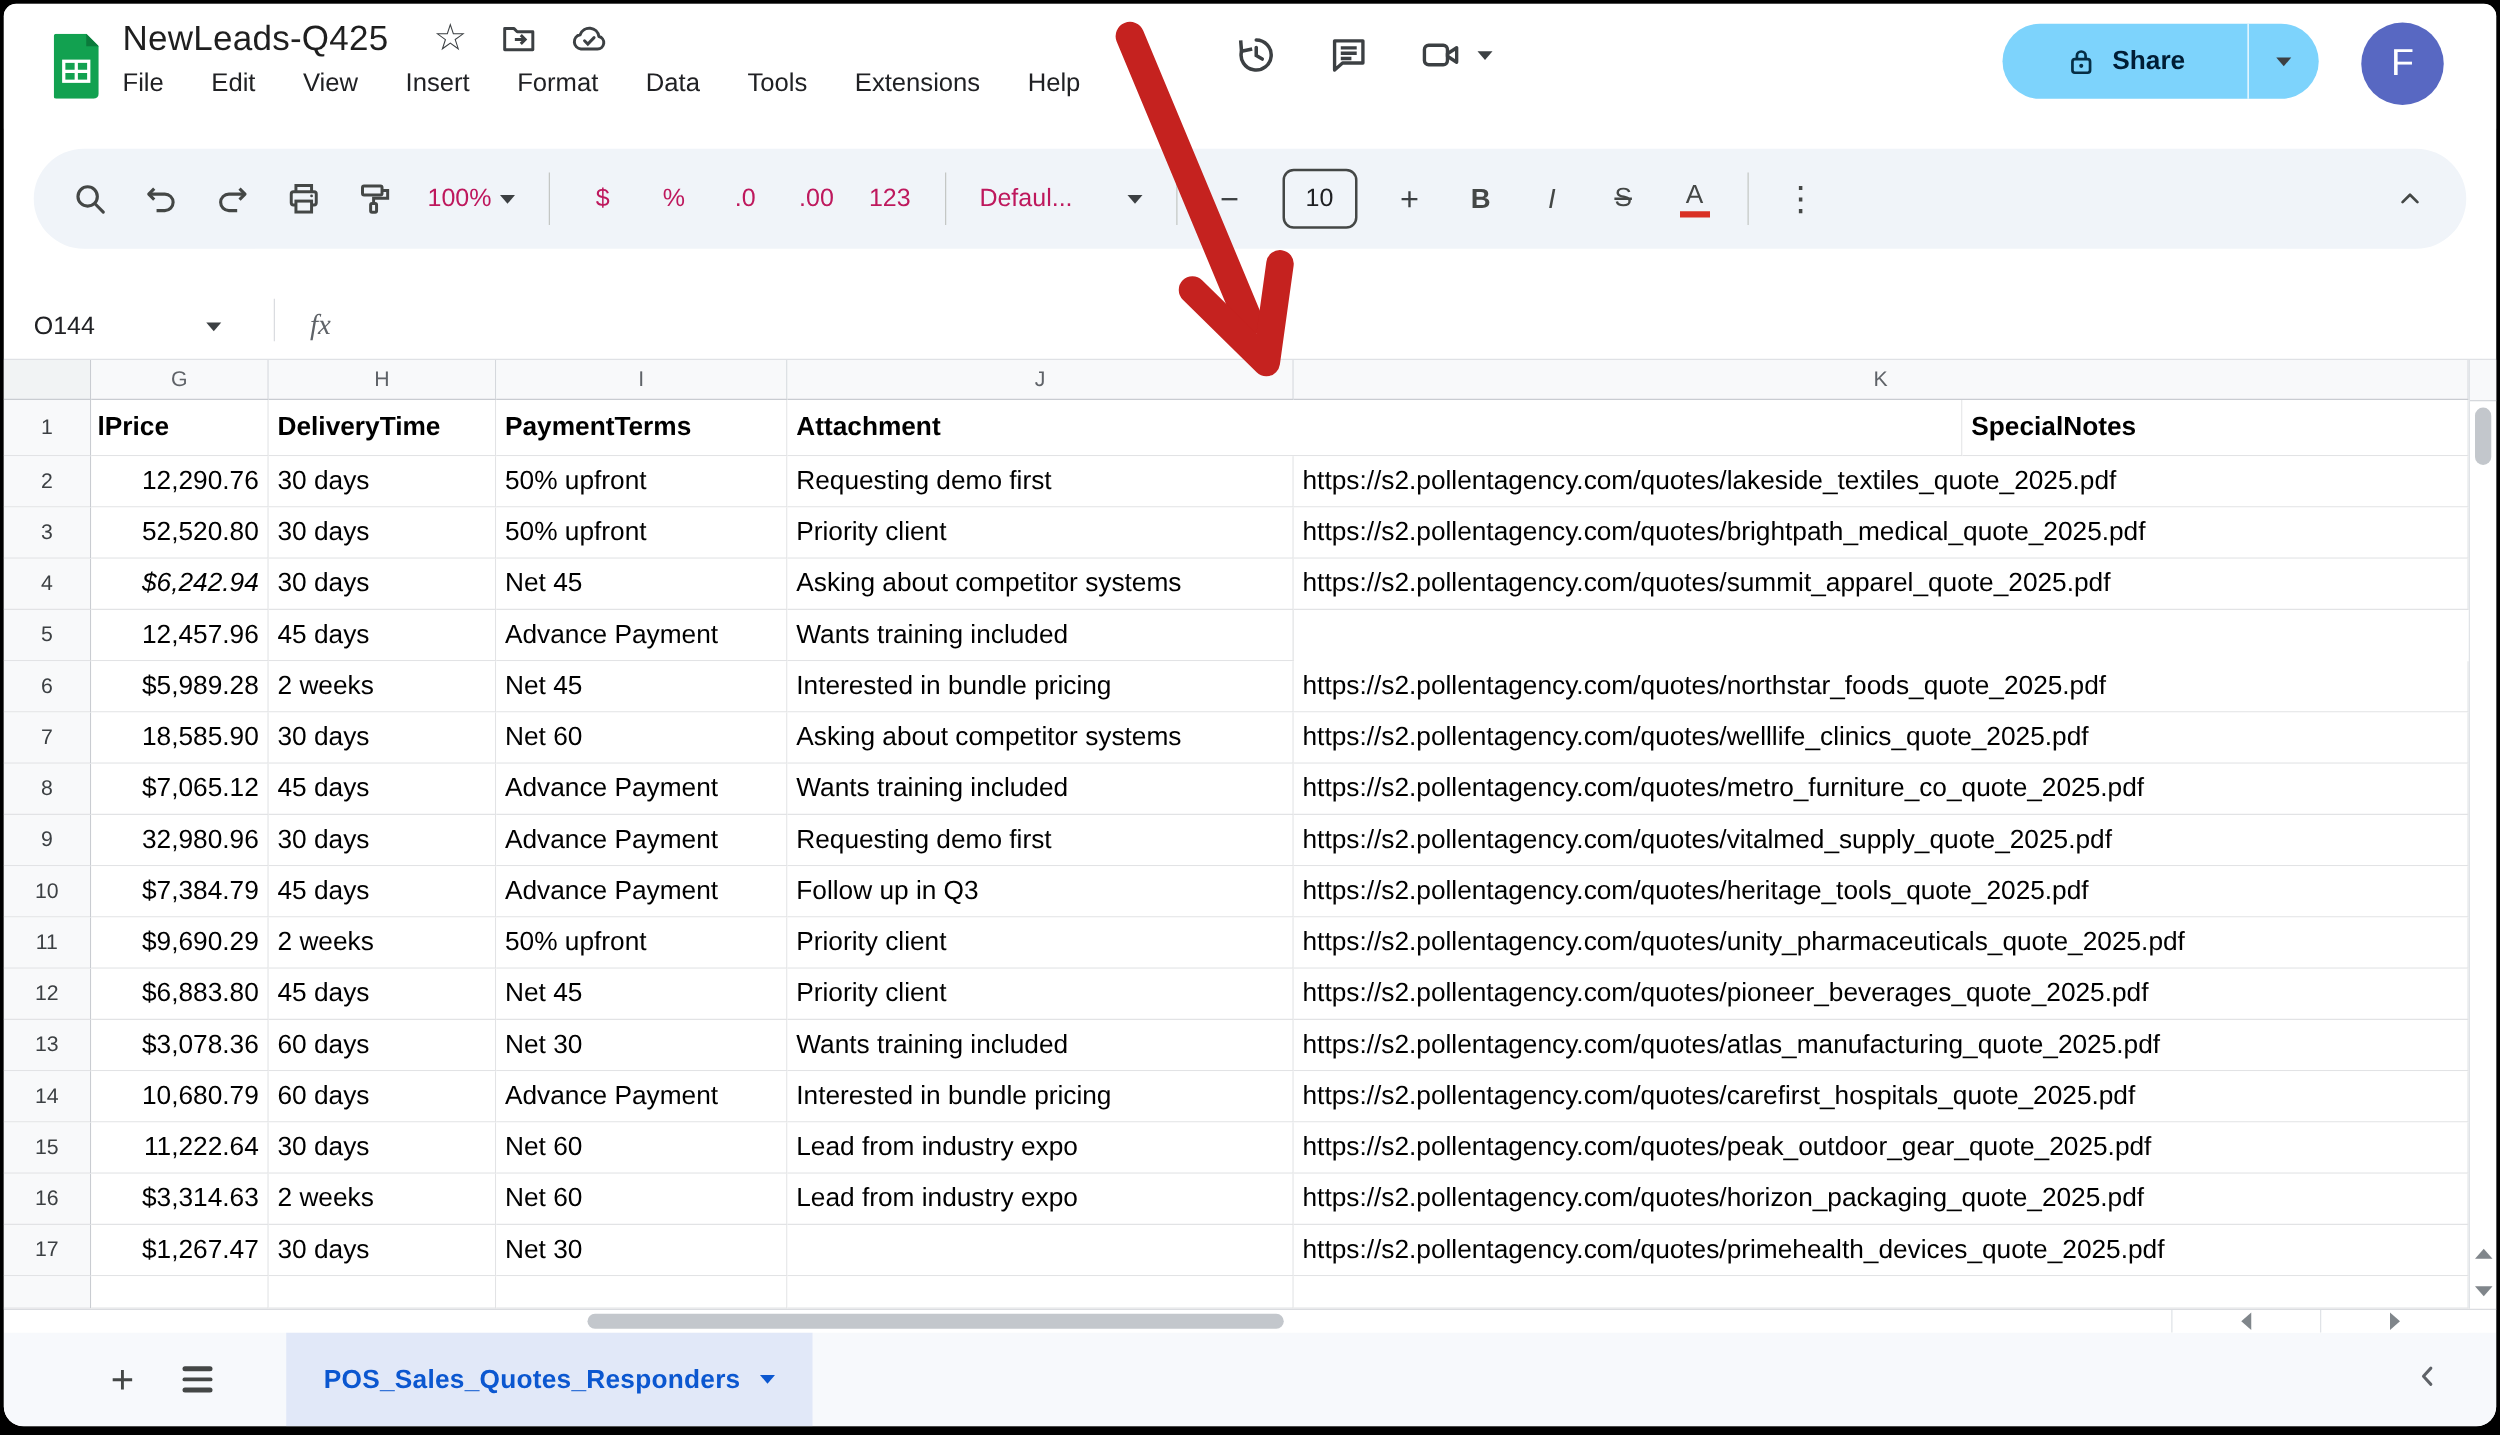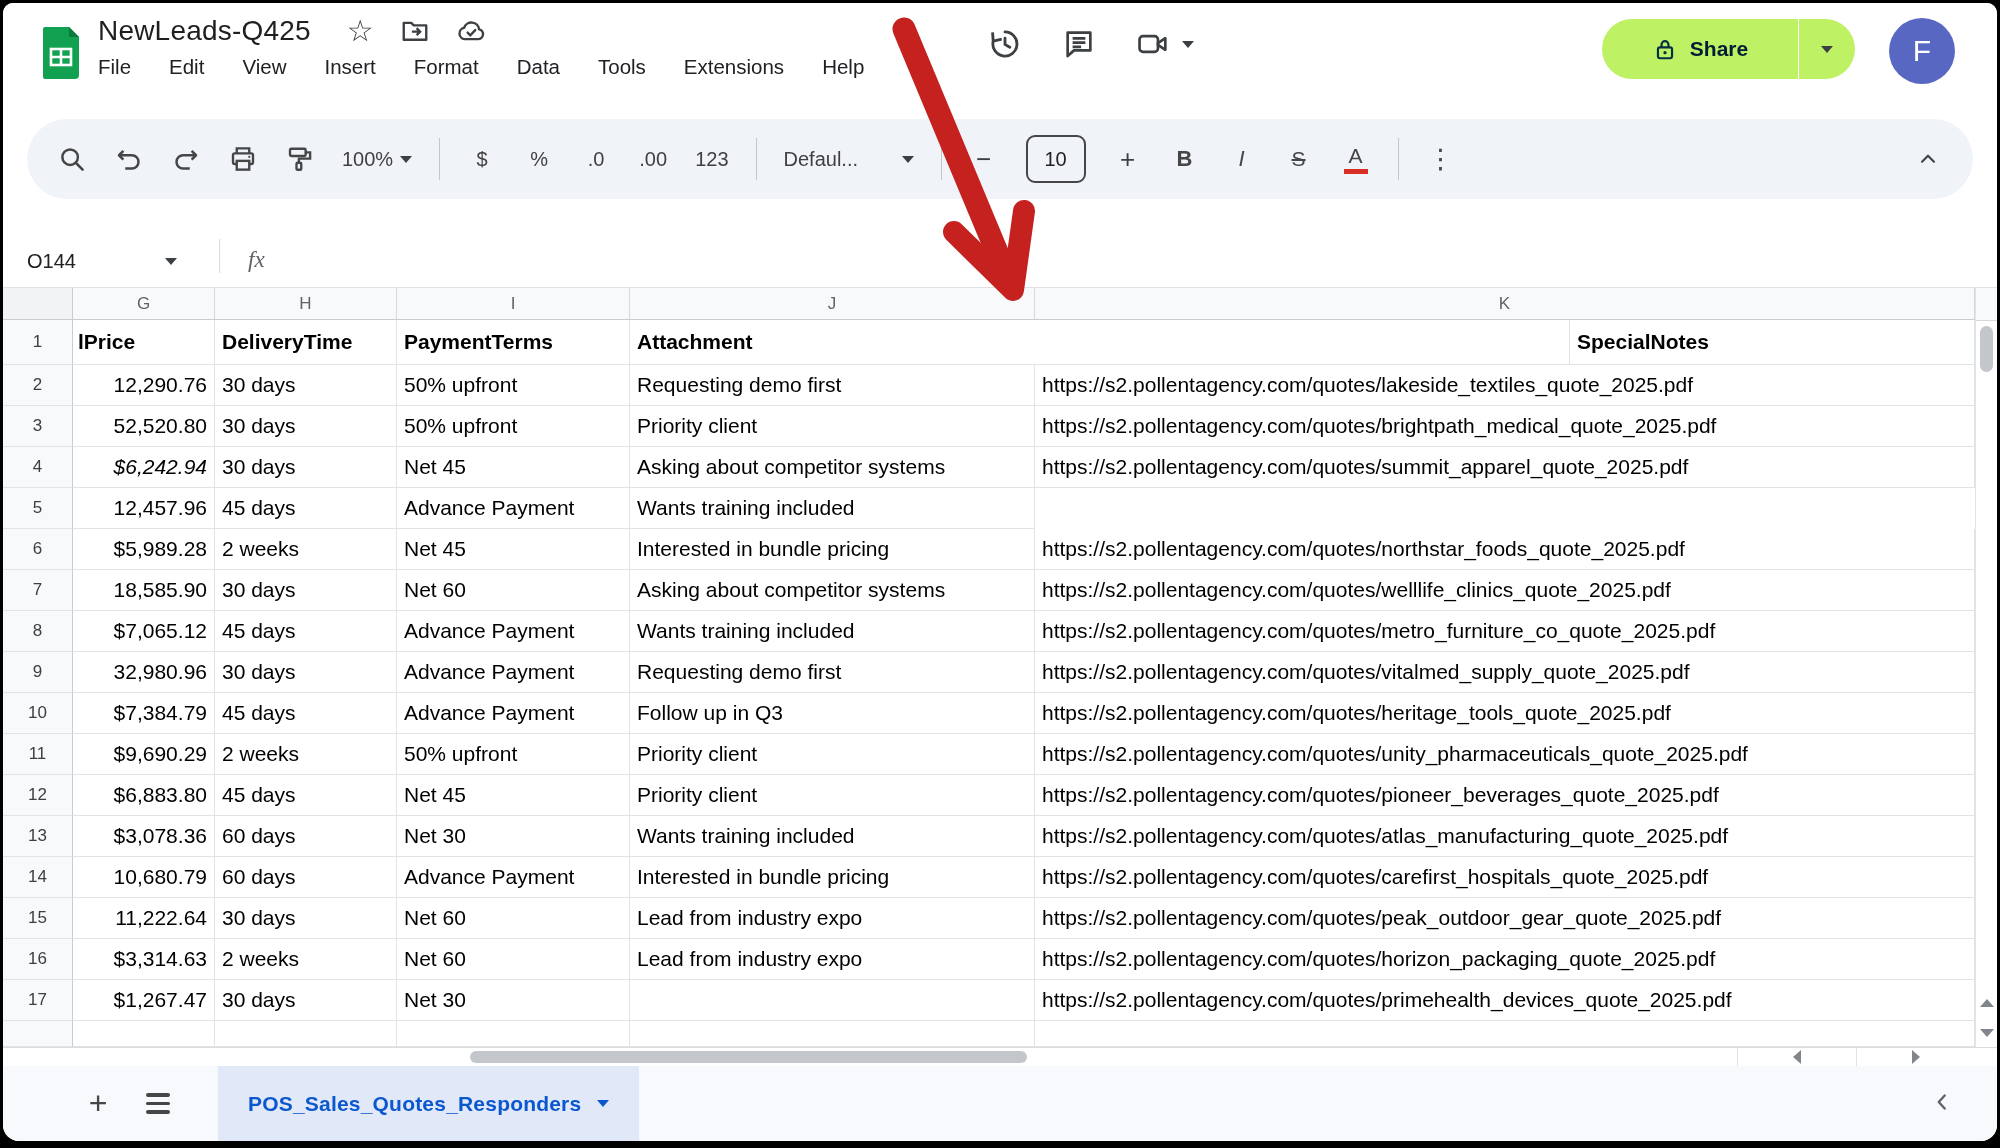--- a/index.html
+++ b/index.html
@@ -15,37 +15,37 @@
   .titlerow{display:flex;align-items:center;gap:28px;}
   .doctitle{font-size:28px;font-weight:500;color:#1f1f1f;letter-spacing:.2px;}
   .title-icons{display:flex;align-items:center;gap:26px;margin-left:8px;}
   .star{font-size:30px;color:#3c4043;line-height:1;}
   .menubar{display:flex;gap:38px;margin-top:8px;font-size:20.5px;color:#202124;}
   .menu{cursor:default;}
   .topicons{position:absolute;left:985px;top:24px;display:flex;align-items:center;gap:40px;}
   .i34{width:34px;height:34px;}
   .i30{width:30px;height:30px;}
   .i26{width:26px;height:26px;}
-  .sharebtn{position:absolute;left:1599px;top:16px;width:253px;height:60px;background:#bef264;
+  .sharebtn{position:absolute;left:1599px;top:16px;width:253px;height:60px;background:#7dd3fc;
             border-radius:30px;display:flex;align-items:center;}
   .sharemain{flex:1;display:flex;align-items:center;justify-content:center;gap:12px;}
   .sharelabel{font-size:21px;font-weight:600;color:#001d35;}
   .sharediv{width:1px;height:60px;background:#fff;}
   .sharecaret{width:56px;display:flex;justify-content:center;}
   .caret{width:0;height:0;border-left:6px solid transparent;border-right:6px solid transparent;
          border-top:7px solid #3c4043;}
   .avatar{position:absolute;left:1886px;top:15px;width:66px;height:66px;border-radius:50%;
           background:#5868c2;color:#fff;font-size:30px;display:flex;align-items:center;justify-content:center;}
 
   
   .toolbar{margin:16px 24px 0 24px;height:80px;background:#f0f4f9;border-radius:40px;
            display:flex;align-items:center;padding:0 30px;box-sizing:border-box;gap:27px;
            color:#444746;}
   .tb{display:flex;align-items:center;justify-content:center;min-width:30px;gap:7px;}
-  .tbtext{font-size:20px;color:#404040;}
+  .tbtext{font-size:20px;color:#be185d;}
   .tbbig{font-size:26px;color:#3c4043;}
   .tdiv{width:1px;height:42px;background:#c4c7c5;}
   .sizebox{width:56px;height:44px;border:2px solid #444746;border-radius:9px;display:flex;
            align-items:center;justify-content:center;font-size:20px;color:#202124;background:#f0f4f9;}
   .b{font-weight:bold;font-size:22px;}
   .it{font-style:italic;font-size:22px;font-weight:500;}
   .strike{text-decoration:line-through;font-size:21px;font-weight:500;}
   .acolor{display:flex;flex-direction:column;align-items:center;gap:3px;}
   .acolor .A{font-size:21px;font-weight:500;line-height:1;}
   .acolor .bar{width:24px;height:5px;background:#d93025;}
@@ -97,21 +97,21 @@
   .tri-left{width:0;height:0;border-top:7px solid transparent;border-bottom:7px solid transparent;border-right:8px solid #80868b;}
   .tri-right{width:0;height:0;border-top:7px solid transparent;border-bottom:7px solid transparent;border-left:8px solid #80868b;}
 
   
   .bottombar{height:75px;background:#f7f9fc;display:flex;align-items:stretch;}
   .addsheet{width:46px;margin-left:72px;align-self:center;font-size:32px;color:#444746;
             display:flex;align-items:center;justify-content:center;}
   .allsheets{width:46px;margin-left:14px;align-self:center;display:flex;flex-direction:column;
              gap:5px;align-items:center;justify-content:center;}
   .allsheets span{display:block;width:24px;height:3.5px;background:#444746;border-radius:2px;}
-  .sheettab{margin-left:37px;padding:0 30px;background:#e1e8f8;display:flex;align-items:center;gap:16px;}
+  .sheettab{margin-left:48px;padding:0 30px;background:#e1e8f8;display:flex;align-items:center;gap:16px;}
   .tablabel{font-size:21px;font-weight:700;color:#0b57d0;letter-spacing:.2px;}
   .tabcaret{width:0;height:0;border-left:6px solid transparent;border-right:6px solid transparent;
             border-top:7px solid #0b57d0;}
   .panelchev{margin-left:auto;margin-right:42px;align-self:center;}
 
   
   .arrow-overlay{position:absolute;left:0;top:0;width:100%;height:100%;pointer-events:none;z-index:60;}
 </style>
 </head>
 <body>

